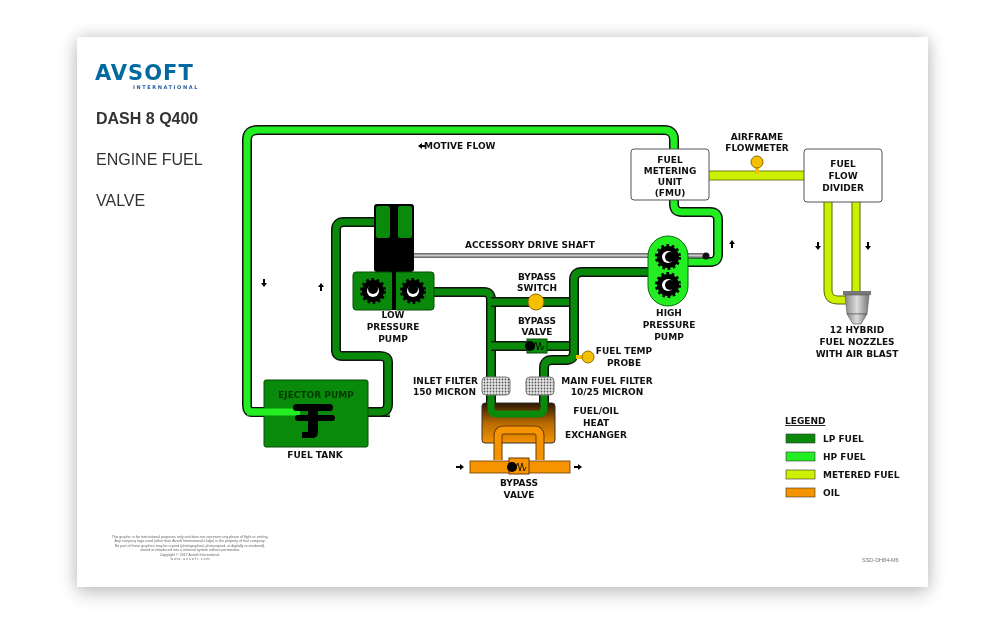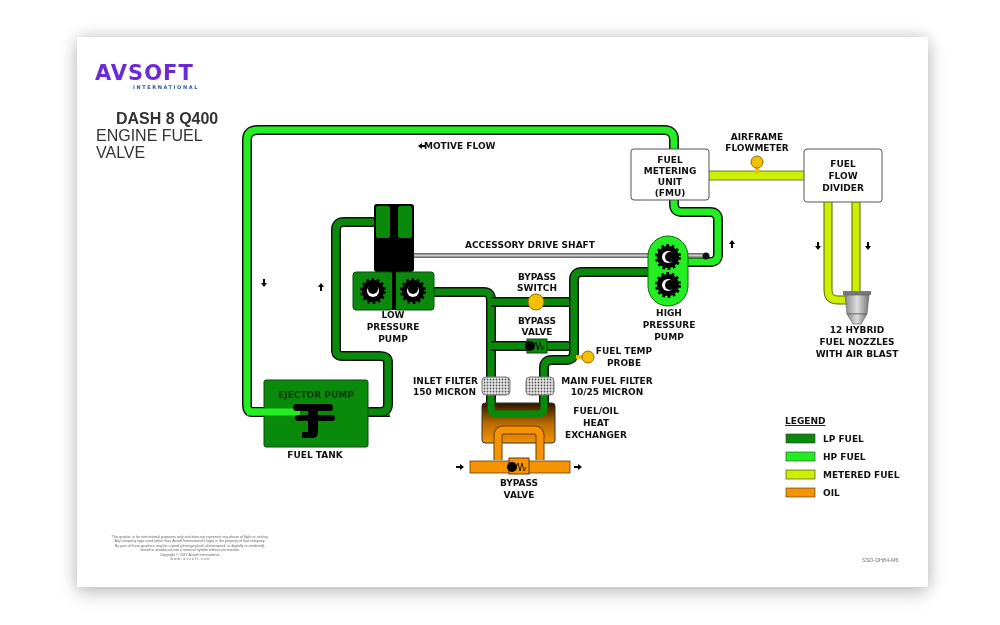--- a/index.html
+++ b/index.html
@@ -1,24 +1,24 @@
 <!DOCTYPE html>
 <html><head>
 <meta charset="utf-8">
 <style>
   html, body { margin:0; padding:0; }
   body { width:1000px; height:625px; background:#ffffff; position:relative; overflow:hidden; font-family:"DejaVu Sans", sans-serif; }
   .card { position:absolute; left:77px; top:37px; width:851px; height:550px; background:#ffffff;
           box-shadow: 0 6px 18px rgba(0,0,0,0.22), 0 -2px 14px rgba(0,0,0,0.12); }
   .logo { position:absolute; left:95px; top:62px; }
-  .logo-main { font-family:"DejaVu Sans", sans-serif; font-weight:bold; font-size:21px; color:#6d28d9; letter-spacing:1px; line-height:22px; }
+  .logo-main { font-family:"DejaVu Sans", sans-serif; font-weight:bold; font-size:21px; color:#0369a1; letter-spacing:1px; line-height:22px; }
   .logo-sub { font-family:"DejaVu Sans", sans-serif; font-weight:bold; font-size:5px; color:#2a5d9e; letter-spacing:1.6px; margin-left:38px; line-height:7px; }
   .title { position:absolute; left:96px; top:110px; font-family:"Liberation Sans", sans-serif; color:#333; }
-  .title .t1 { font-weight:bold; font-size:16px; line-height:17px;margin-left:20px; }
-  .title .t2 { font-size:16px; line-height:17px; }
+  .title .t1 { font-weight:bold; font-size:16px; line-height:17px; }
+  .title .t2 { font-size:16px; line-height:17px;margin-top:24px; }
   svg.diagram { position:absolute; left:0; top:0; }
   .lbl { font-family:"DejaVu Sans", sans-serif; font-weight:bold; font-size:9px; fill:#111; }
   .disclaimer { position:absolute; left:95px; top:535px; width:190px; font-family:"Liberation Sans", sans-serif; font-size:3.6px; line-height:4.4px; color:#666; text-align:center; }
   .docid { position:absolute; left:862px; top:557px; font-family:"Liberation Sans", sans-serif; font-size:5.5px; color:#777; }
 </style>
 </head>
 <body>
 
 <div class="card"></div>
 

